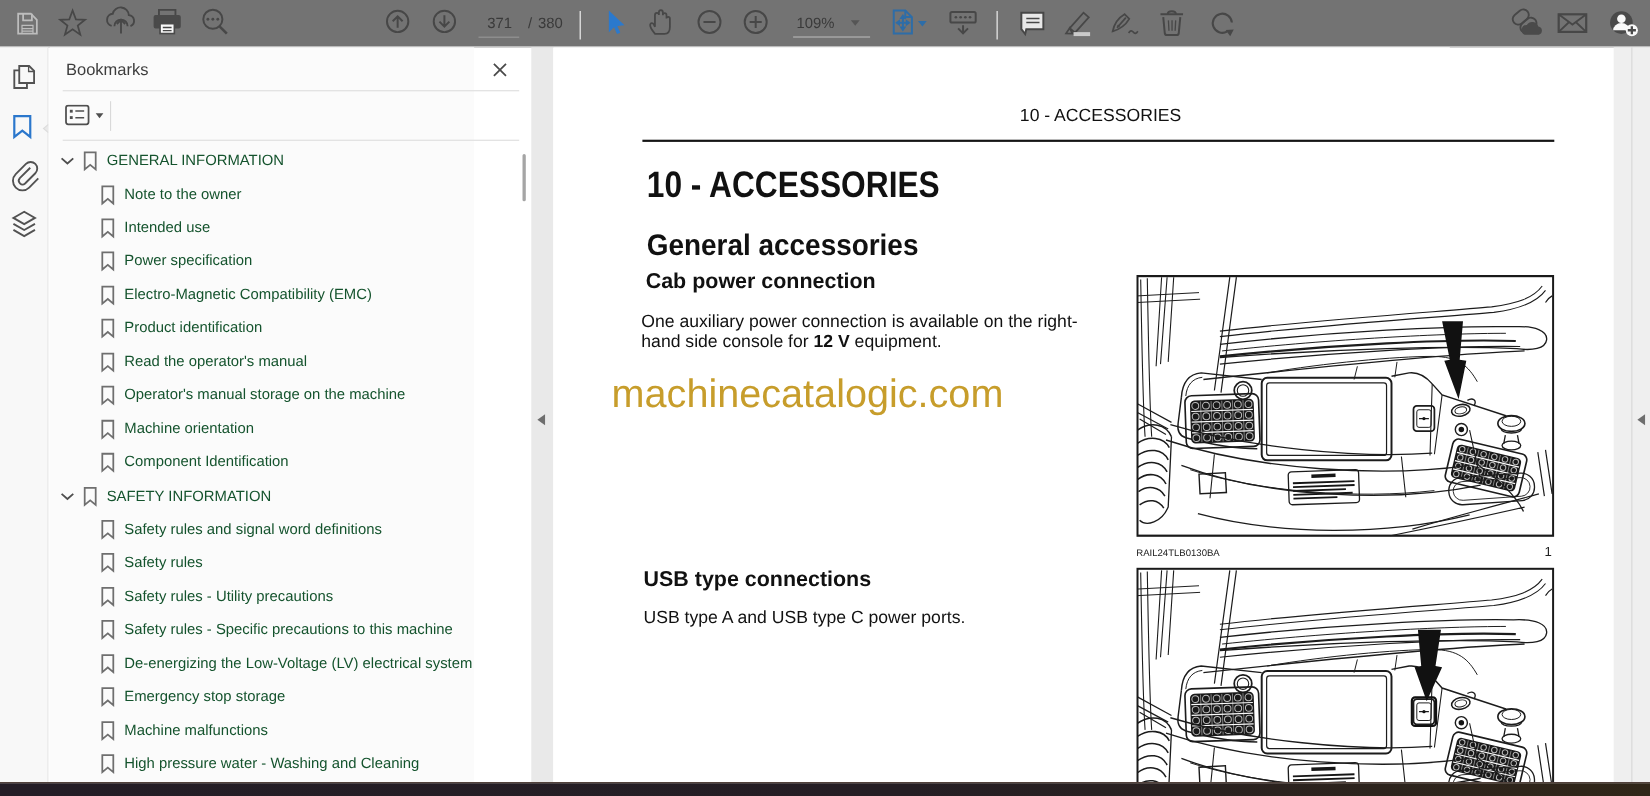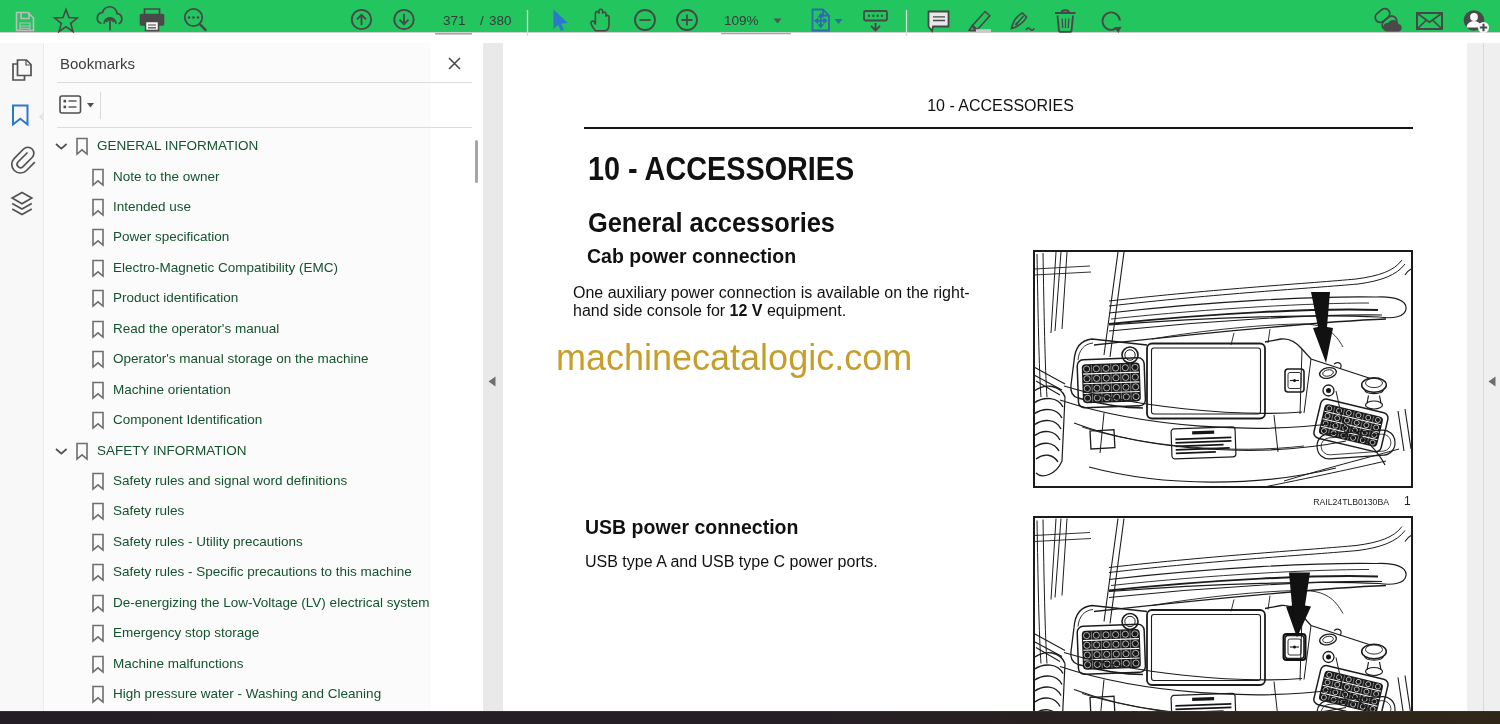--- a/index.html
+++ b/index.html
@@ -1,17 +1,17 @@
 <!DOCTYPE html>
 <html><head><meta charset="utf-8"><style>
 *{margin:0;padding:0;box-sizing:border-box}
 html,body{width:1500px;height:724px;overflow:hidden;font-family:"Liberation Sans",sans-serif;background:#fff}
 #app{position:relative;width:1500px;height:724px}
 .abs{position:absolute}
-#toolbar{left:0;top:0;width:1500px;height:33px;background:#22c55e;border-bottom:1.5px solid #cfcfcf}
+#toolbar{left:0;top:0;width:1500px;height:43px;background:#737373;border-bottom:1.5px solid #cfcfcf}
 #rail{left:0;top:43px;width:44px;height:668px;background:#f8f8f8;border-right:1px solid #e9e9e9}
 #panel{left:45px;top:43px;width:386px;height:668px;background:#fbfbfb}
 #splitter{left:483px;top:43px;width:20px;height:668px;background:#e9e9e9}
 #pagearea{left:503px;top:43px;width:815px;height:668px;background:#ffffff}
 #rightzone{left:1467px;top:43px;width:33px;height:668px;background:#efefef}
 #rightline{left:1483px;top:43px;width:1px;height:668px;background:#d8d8d8}
 #bottombar{left:0;top:711px;width:1500px;height:13px;background:linear-gradient(90deg,#241d26 0%,#251e24 55%,#302618 100%);border-top:1.5px solid #3f2d26}
 .bmrow{position:absolute;left:0;width:420px;height:30px;color:#14532d;font-size:13.5px;white-space:nowrap}
 .bmrow svg{position:absolute}
 .bmrow span{position:absolute;top:7px}
@@ -293,21 +293,21 @@
 </div>
 <div class="abs" id="splitter"><svg width="20" height="668">
         <path d="M5.5,338.5 L12.5,333.5 L12.5,343.5 Z" fill="#6e6e6e"></path>
       </svg></div>
 <div class="abs" id="pagearea">
 <div class="txt" style="left:81px;top:54px;width:833px;text-align:center;font-size:16px">10 - ACCESSORIES</div>
 <div class="abs" style="left:81px;top:83.5px;width:829px;height:2.4px;background:#151515"></div>
 <div class="txt" style="left:85px;top:106.5px;font-size:33.5px;font-weight:bold;transform:scaleX(0.86);transform-origin:0 0">10 - ACCESSORIES</div>
 <div class="txt" style="left:85px;top:164.5px;font-size:27px;font-weight:bold;transform:scaleX(0.94);transform-origin:0 0">General accessories</div>
 <div class="txt" style="left:84px;top:202px;font-size:19.5px;font-weight:bold">Cab power connection</div>
-<div class="txt" style="left:70px;top:240.8px;font-size:16px;line-height:18.2px">One auxiliary power connection is available on the right-<br>hand side console for <b>12 V</b> equipment.</div>
+<div class="txt" style="left:80px;top:240.8px;font-size:16px;line-height:18.2px">One auxiliary power connection is available on the right-<br>hand side console for <b>12 V</b> equipment.</div>
 <div class="txt" style="left:53px;top:294px;font-size:36px;font-weight:normal;color:#c79d2b">machinecatalogic.com</div>
 <svg class="abs" style="left:530px;top:207px" width="380" height="241">
 <defs>
           <g id="cons" fill="none" stroke="#1c1c1c" stroke-width="1.1">
 <path d="M0,18 L56,15 M0,24 L57,21" stroke-width="0.9"></path>
 <path d="M3,3 C4,60 5,120 7,146 M9,2 C10,60 11,118 13,146" stroke-width="1"></path>
 <path d="M22,1 L17,82 M27,1 L21,80 M33,1 L28,78" stroke-width="1"></path>
 <path d="M84,1 L70,104 M90,1 L76,106" stroke-width="1.1"></path>
 <path d="M75,50 C180,38 280,32 322,28 C345,25 360,20 368,9 M75,55 C180,43 280,37 324,33 C347,30 363,24 371,13" stroke-width="1"></path>
 <path d="M75,62 C180,50 285,45 342,46 C362,45 373,50 372,58 C371,66 359,68 345,66 C285,63 180,66 75,74" stroke-width="1.2"></path>
@@ -441,23 +441,23 @@
             </g>
 <path d="M250,230 C300,215 340,205 365,198 M230,236 C290,224 330,215 352,210" stroke-width="1"></path>
 </g>
         </defs>
 <rect x="1" y="1" width="378" height="236" fill="#fff" stroke="#1a1a1a" stroke-width="2"></rect>
 <g transform="translate(1,1)">
           <use href="#cons"></use>
           <path d="M277,41 L296,41 L293,76 L299,77 L292,112 L279,77 L284,76 Z" fill="#111" stroke="none"></path>
         </g>
 </svg>
-<div class="txt" style="left:530px;top:454px;width:356px;text-align:right;font-size:8.7px;color:#222">RAIL24TLB0130BA</div>
+<div class="txt" style="left:530px;top:454px;width:356px;text-align:left;font-size:8.7px;color:#222">RAIL24TLB0130BA</div>
 <div class="txt" style="left:901px;top:450.5px;font-size:12px;color:#222">1</div>
-<div class="txt" style="left:82px;top:473px;font-size:19.5px;font-weight:bold">USB power connection</div>
+<div class="txt" style="left:82px;top:473px;font-size:19.5px;font-weight:bold">USB type connections</div>
 <div class="txt" style="left:82px;top:509.8px;font-size:16px">USB type A and USB type C power ports.</div>
 <svg class="abs" style="left:530px;top:473px" width="380" height="195">
 <rect x="1" y="1" width="378" height="250" fill="#fff" stroke="#1a1a1a" stroke-width="2"></rect>
 <g transform="translate(1,1.5)">
           <use href="#cons"></use>
           <path d="M255,55 L276,55 L271,88 L277,89 L263,120 L252,89 L258,88 Z" fill="#111" stroke="none"></path>
           <rect x="249.5" y="116.5" width="22" height="26" rx="3" fill="none" stroke="#111" stroke-width="2"></rect>
         </g>
 </svg>
 </div>

